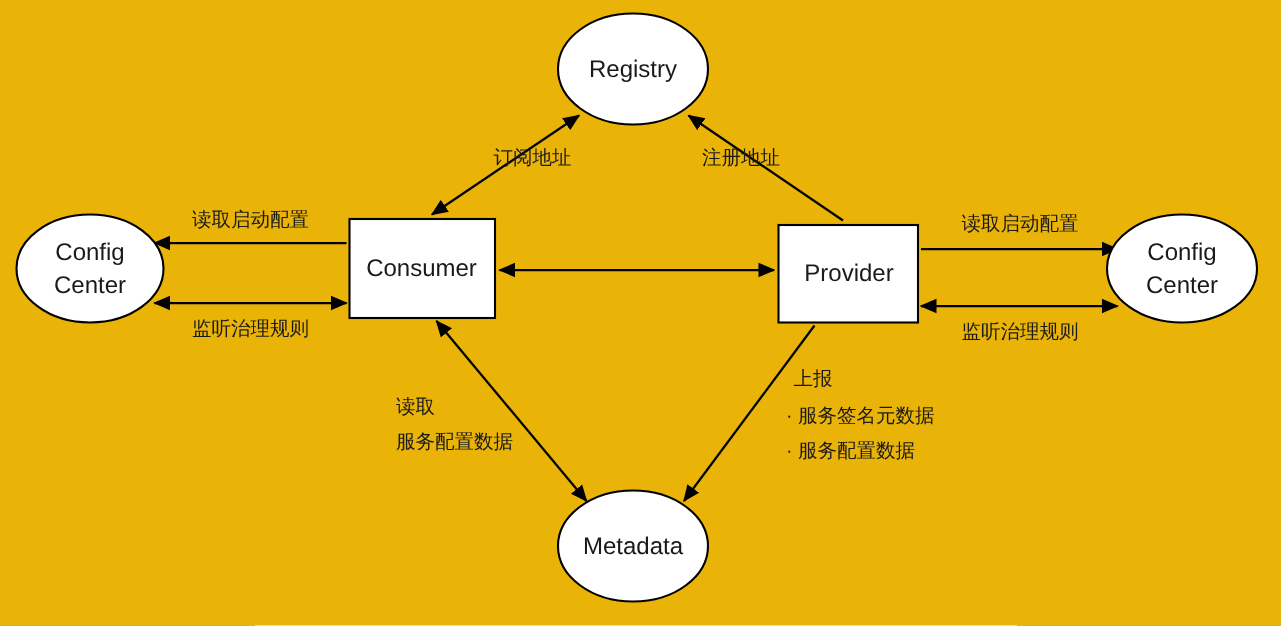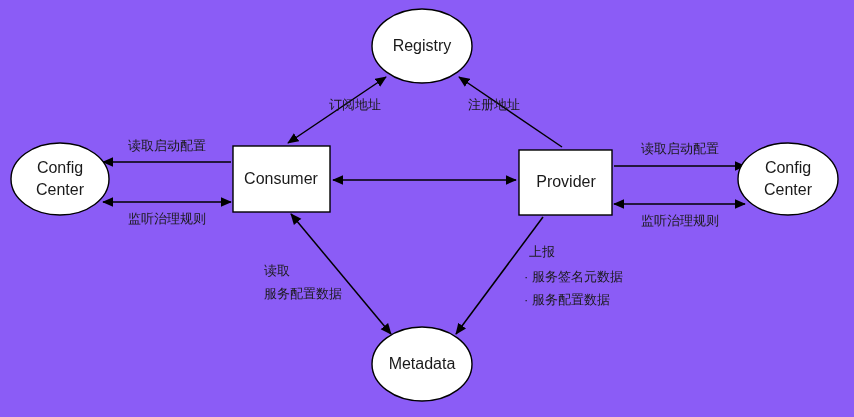--- a/index.html
+++ b/index.html
@@ -7,21 +7,21 @@
     padding: 0;
     background: #ffffff;
   }
   body {
     font-family: "Liberation Sans", "DejaVu Sans", sans-serif;
   }
   #canvas {
     position: relative;
     width: 854px;
     height: 417px;
-    background: #8b5cf6;
+    background: #eab308;
     overflow: hidden;
   }
   svg#diagram {
     position: absolute;
     left: 0;
     top: 0;
     width: 854px;
     height: 417px;
   }
   .shape-outline {

